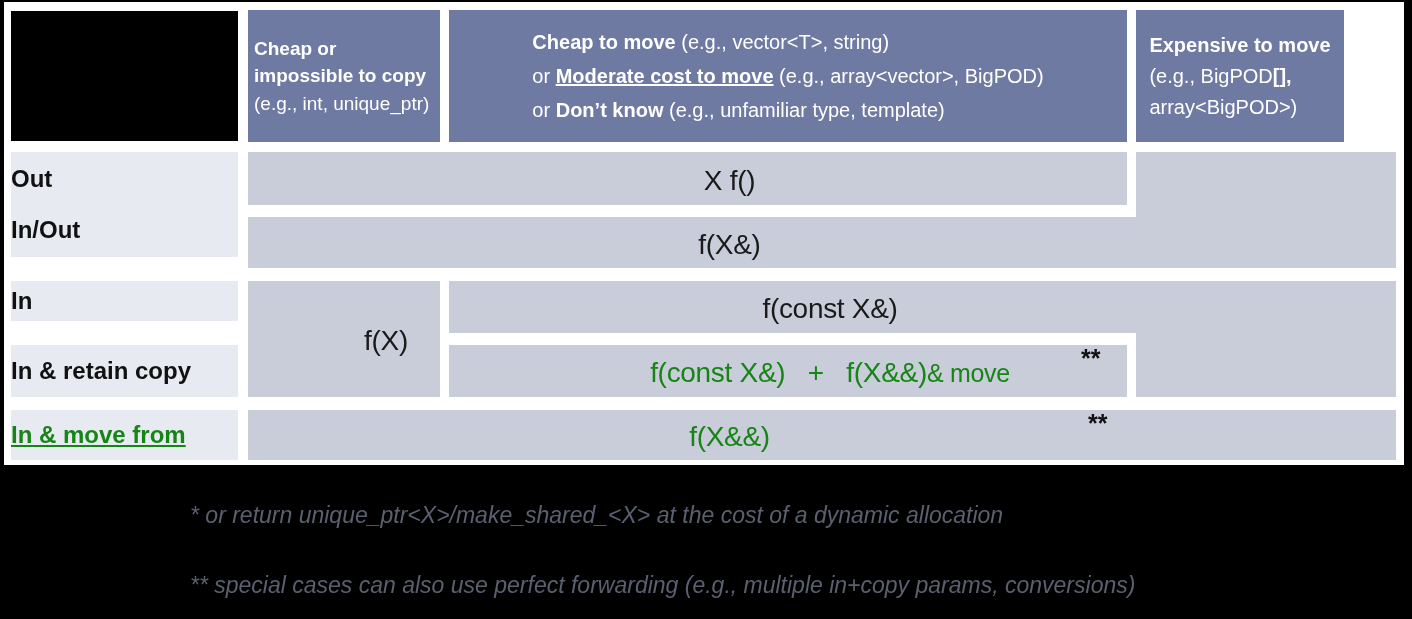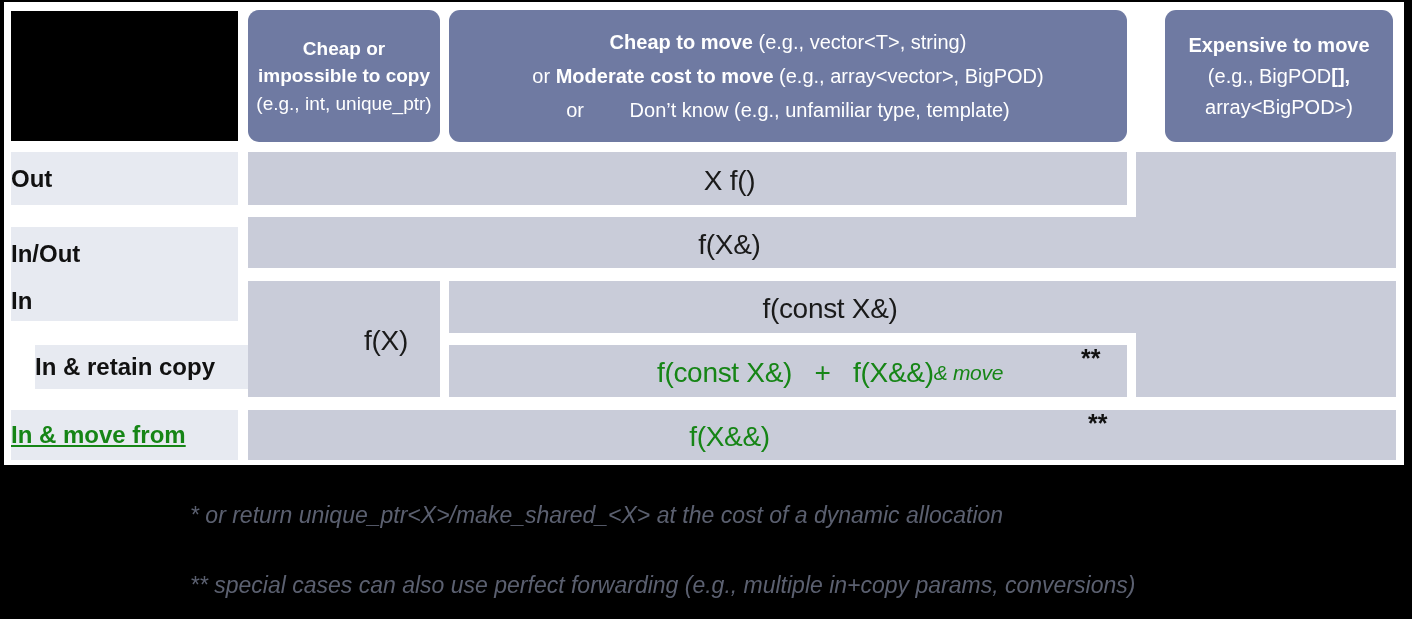--- a/index.html
+++ b/index.html
@@ -5,78 +5,78 @@
   html,body{margin:0;padding:0;background:#000;}
   .canvas{position:relative;width:1412px;height:619px;background:#000;overflow:hidden;
           font-family:"Liberation Sans",sans-serif;}
   .panel{position:absolute;left:4px;top:2px;width:1400px;height:463px;background:#ffffff;}
 
   .abs{position:absolute;box-sizing:border-box;}
 
   .black-box{background:#000000;}
 
   .hdr{background:#6f7aa2;color:#ffffff;display:flex;align-items:center;justify-content:center;
-       text-align:center;border-radius:11px;}
+       text-align:left;}
   .hdr .lines div{white-space:nowrap;}
   .hdr1{font-size:19px;line-height:1.45;padding:2px 6px;}
   .hdr2{font-size:20px;line-height:1.7;}
   .hdr3{font-size:20px;line-height:1.55;}
 
   .label-cell{background:#e7eaf1;color:#111;display:flex;align-items:center;
               font-size:24px;font-weight:bold;}
   .label-green{color:#168516;text-decoration:underline;}
 
   .cell{background:#c9ccd9;color:#1a1a1a;}
   .code{font-size:28px;letter-spacing:-0.3px;}
   .center-box{position:absolute;top:4px;bottom:0;display:flex;align-items:center;justify-content:center;padding-left:42px;}
   .green{color:#168516;}
-  .sm{font-size:21px;font-style:italic;}
+  .sm{font-size:25px;}
   .marker{position:absolute;top:1px;font-weight:bold;font-size:25px;color:#111;line-height:1;}
 
   .footnote{position:absolute;left:190px;width:1222px;text-align:left;
             color:#5b6070;font-style:italic;font-size:23px;}
 </style>
 </head>
 <body>
 
 <div class="canvas">
   <div class="panel abs"></div>
 
   <div class="abs black-box" style="left:11px;top:11px;width:227px;height:130px;"></div>
 
   <div class="abs hdr hdr1" style="left:248px;top:10px;width:192px;height:132px;">
     <div><span style="font-weight: bold;">Cheap or impossible to copy</span><span> (e.g., int, unique_ptr)</span></div>
   </div>
 
   <div class="abs hdr hdr2" style="left:449px;top:10px;width:678px;height:132px;">
     <div class="lines">
         <div><span style="font-weight: bold;">Cheap to move</span><span> (e.g., vector&lt;T&gt;, string)</span></div>
-        <div><span>or </span><span style="font-weight: bold;">Moderate cost to move</span><span> (e.g., array&lt;vector&gt;, BigPOD)</span></div>
-        <div><span>or </span><span style="font-weight: normal; margin-left: 40px;">Don’t know</span><span> (e.g., unfamiliar type, template)</span></div>
+        <div><span>or </span><span style="font-weight: bold; text-decoration: underline;">Moderate cost to move</span><span> (e.g., array&lt;vector&gt;, BigPOD)</span></div>
+        <div><span>or </span><span style="font-weight: bold;">Don’t know</span><span> (e.g., unfamiliar type, template)</span></div>
       </div>
   </div>
 
-  <div class="abs hdr hdr3" style="left:1136px;top:10px;width:228px;height:132px;margin-left:29px;">
+  <div class="abs hdr hdr3" style="left:1136px;top:10px;width:208px;height:132px;">
     <div class="lines">
         <div><span style="font-weight: bold;">Expensive to move</span></div>
         <div><span>(e.g., BigPOD</span><span style="font-weight: bold;">[],</span></div>
         <div><span>array&lt;BigPOD&gt;)</span></div>
       </div>
   </div>
 
   <div class="abs label-cell" style="left:11px;top:152px;width:227px;height:53px;">
     <span>Out</span>
   </div>
-  <div class="abs label-cell" style="left:11px;top:203px;width:227px;height:54px;margin-top:24px;">
+  <div class="abs label-cell" style="left:11px;top:203px;width:227px;height:54px;">
     <span>In/Out</span>
   </div>
   <div class="abs label-cell" style="left:11px;top:281px;width:227px;height:40px;">
     <span>In</span>
   </div>
-  <div class="abs label-cell" style="left:11px;top:345px;width:227px;height:44px;margin-left:24px;">
+  <div class="abs label-cell" style="left:11px;top:345px;width:227px;height:52px;">
     <span>In &amp; retain copy</span>
   </div>
   <div class="abs label-cell label-green" style="left:11px;top:410px;width:227px;height:50px;">
     <span>In &amp; move from</span>
   </div>
 
   <div class="abs cell" style="left:248px;top:152px;width:879px;height:53px;">
     <div class="center-box code" style="left:0;width:100%;">X f()</div>
   </div>
 

